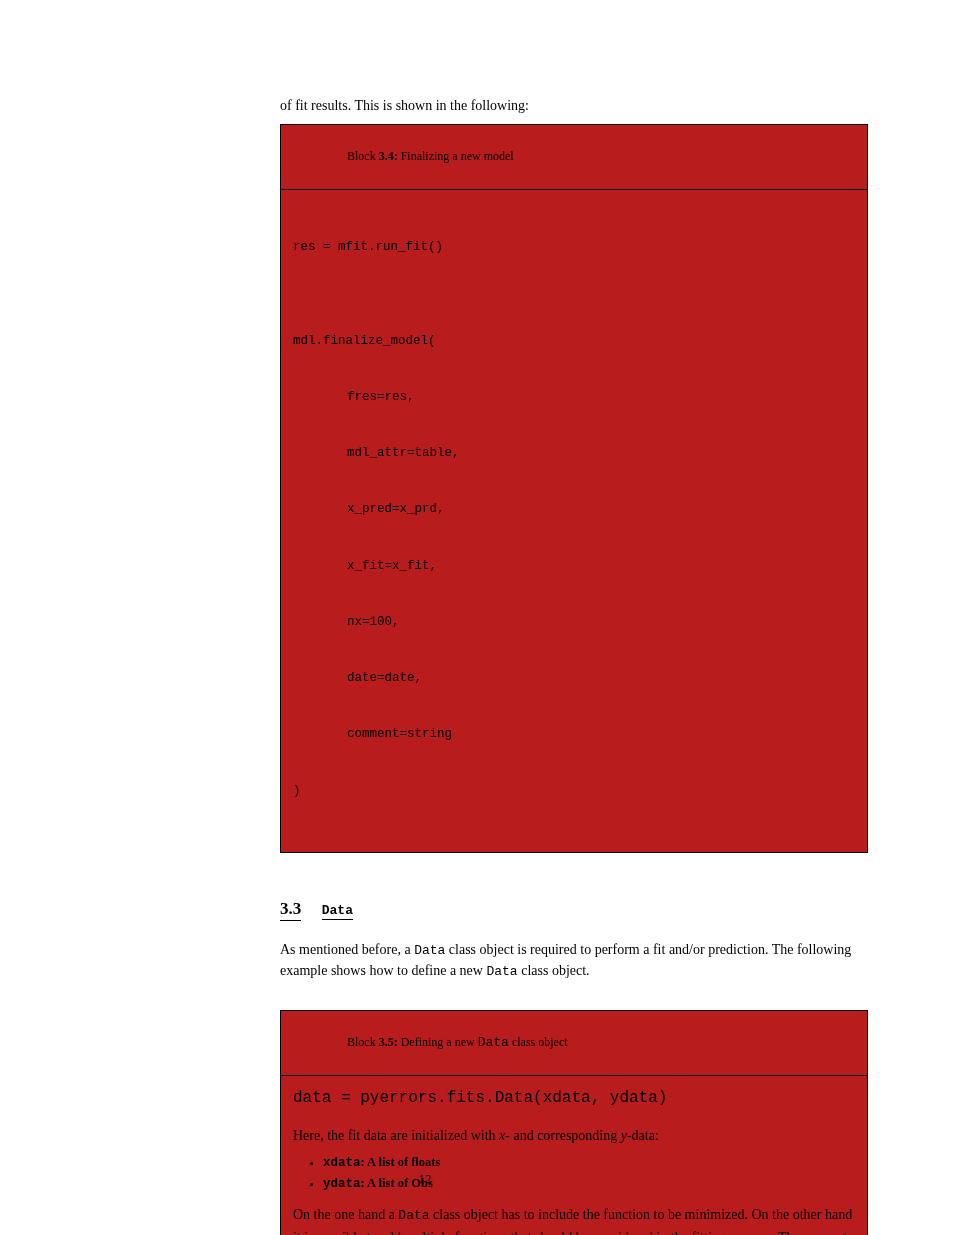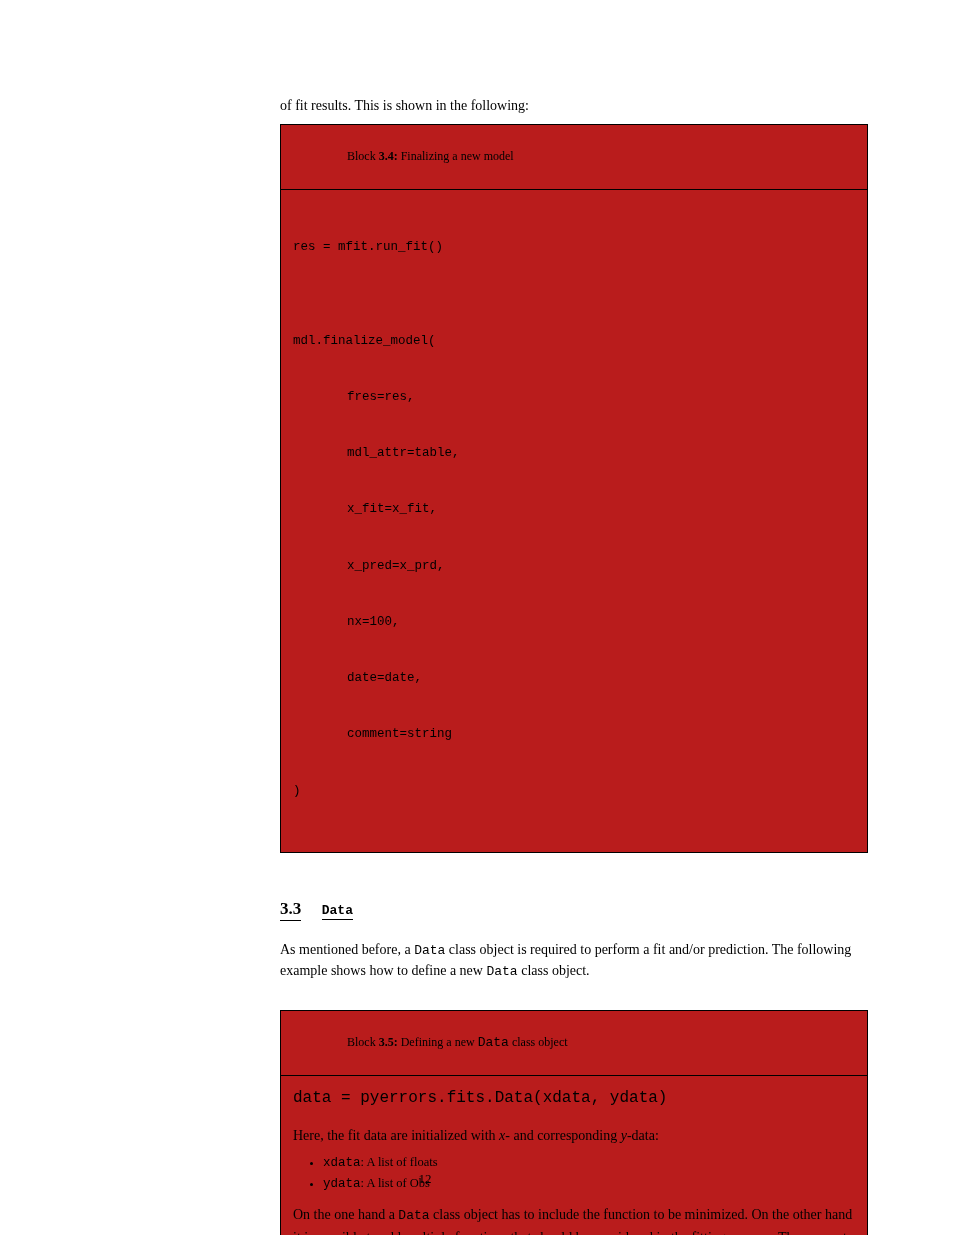--- a/index.html
+++ b/index.html
@@ -84,20 +84,21 @@
   }
 
   .mono-inline {
     font-family: "Courier New", Courier, monospace;
     font-size: 13px;
   }
 
   ul.tight {
     margin: 4px 0 10px 0;
     padding-left: 30px;
+    font-weight: bold;
   }
   ul.tight li {
     font-family: "Courier New", Courier, monospace;
     font-size: 12.5px;
     line-height: 1.6;
   }
 
   .page-number {
     position: absolute;
     left: 0; right: 14px;
@@ -118,22 +119,22 @@
     <div class="codebox">
       <div class="titlebar">
         <span class="boxlabel"><span>Block </span><b>3.4:</b><span> Finalizing a new model</span></span>
       </div>
       <div class="body">
         <span class="line">res = mfit.run_fit()</span>
         <span class="line"></span>
         <span class="line">mdl.finalize_model(</span>
         <span class="line indent1">    fres=res,</span>
         <span class="line indent1">    mdl_attr=table,</span>
+        <span class="line indent1">    x_pred=x_prd,</span>
         <span class="line indent1">    x_fit=x_fit,</span>
-        <span class="line indent1">    x_pred=x_prd,</span>
         <span class="line indent1">    nx=100,</span>
         <span class="line indent1">    date=date,</span>
         <span class="line indent1">    comment=string</span>
         <span class="line">)</span>
       </div>
     </div>
 
     <div class="heading-row">
       <span class="num">3.3</span>
       <span>&nbsp;&nbsp;</span>

